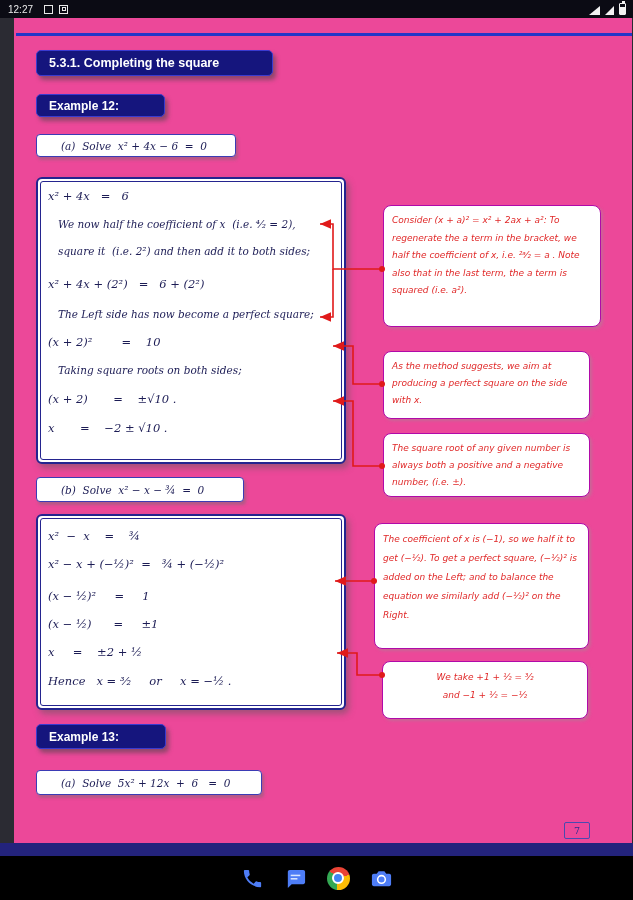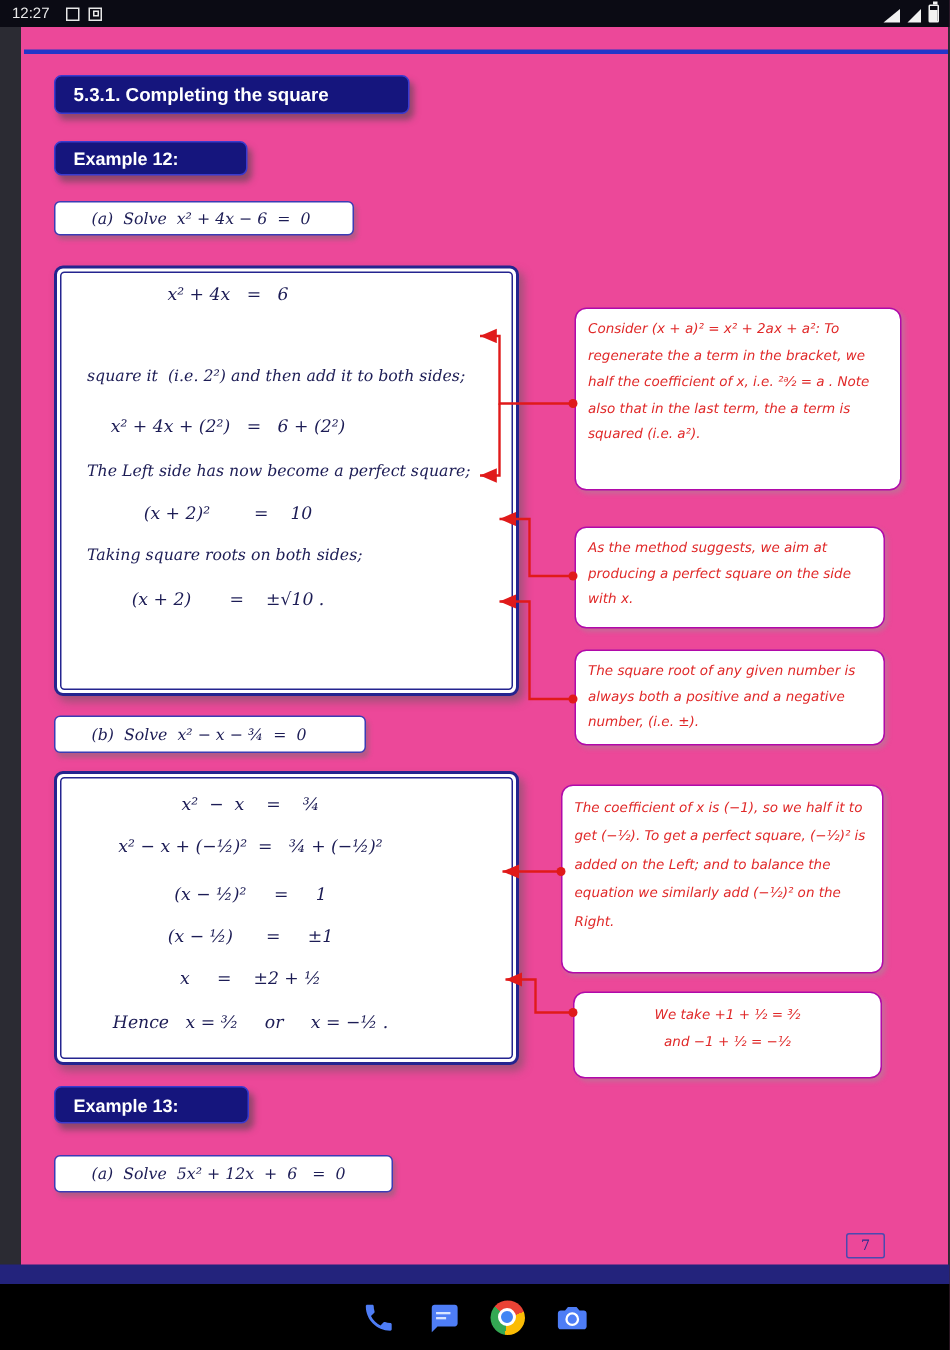--- a/index.html
+++ b/index.html
@@ -48,21 +48,21 @@
   #part-b  { left:22px; top:459px; width:208px; height:25px; }
   #ex13-a  { left:22px; top:752px; width:226px; height:25px; }
 
   
   .mathbox { position:absolute; background:#fff; border:2px solid var(--box-border-blue,#24248f);
              border-radius:6px; box-shadow:3px 4px 6px rgba(90,90,90,.5); }
   .mathbox::before { content:""; position:absolute; inset:2px; border:1px solid var(--box-border-blue,#24248f);
                      border-radius:3px; pointer-events:none; }
   #boxA { left:22px; top:159px; width:310px; height:287px; }
   #boxB { left:22px; top:496px; width:310px; height:196px;padding-left:36px; }
-  .eq { position:absolute; left:10px; right:88px; text-align:center; font-style:italic;
+  .eq { position:absolute; left:10px; right:88px; text-align:left; font-style:italic;
         font-size:11.5px; color:var(--math-text-navy,#1c1c55); white-space:pre; }
   #boxB .eq { right:58px; }
   .nt { position:absolute; left:20px; right:6px; font-style:italic; font-size:10.5px;
         color:var(--math-text-navy,#1c1c55); white-space:pre; }
 
   
   .callout { position:absolute; background:#fff; border:1.6px solid var(--callout-border-magenta,#b109a9);
              border-radius:8px; padding:6px 8px; font-family:"DejaVu Sans", sans-serif;
              font-style:italic; font-size:9px; line-height:1.9; color:var(--callout-text-red,#e02828);
              box-shadow:2px 2px 3px rgba(150,150,150,.4); z-index:3; }
@@ -114,26 +114,28 @@
       <div class="toprule"></div>
 
       <div class="badge" id="badge-section">5.3.1. Completing the square</div>
 
       <div class="badge" id="badge-ex12">Example 12:</div>
 
       <div class="plabel" id="part-a">(a)  Solve  x² + 4x − 6  =  0</div>
 
       <div class="mathbox" id="boxA">
         <div class="eq" style="top:10px">x² + 4x   =   6</div>
+        <div class="nt" style="top:39px">We now half the coefficient of x  (i.e. ⁴⁄₂ = 2),</div>
         <div class="nt" style="top:66px">square it  (i.e. 2²) and then add it to both sides;</div>
         <div class="eq" style="top:98px">x² + 4x + (2²)   =   6 + (2²)</div>
         <div class="nt" style="top:129px">The Left side has now become a perfect square;</div>
         <div class="eq" style="top:156px">(x + 2)²        =    10</div>
         <div class="nt" style="top:185px">Taking square roots on both sides;</div>
         <div class="eq" style="top:213px">(x + 2)       =    ±√10 .</div>
+        <div class="eq" style="top:242px">x       =    −2 ± √10 .</div>
       </div>
 
       <div class="callout" id="c1">Consider (x + a)² = x² + 2ax + a²: To regenerate the a term in the bracket, we half the coefficient of x, i.e. ²ᵃ⁄₂ = a . Note also that in the last term, the a term is squared (i.e. a²).</div>
       <div class="callout" id="c2">As the method suggests, we aim at producing a perfect square on the side with x.</div>
       <div class="callout" id="c3">The square root of any given number is always both a positive and a negative number, (i.e. ±).</div>
 
       <div class="plabel" id="part-b">(b)  Solve  x² − x − ¾  =  0</div>
 
       <div class="mathbox" id="boxB">
         <div class="eq" style="top:13px">x²  −  x    =    ¾</div>

